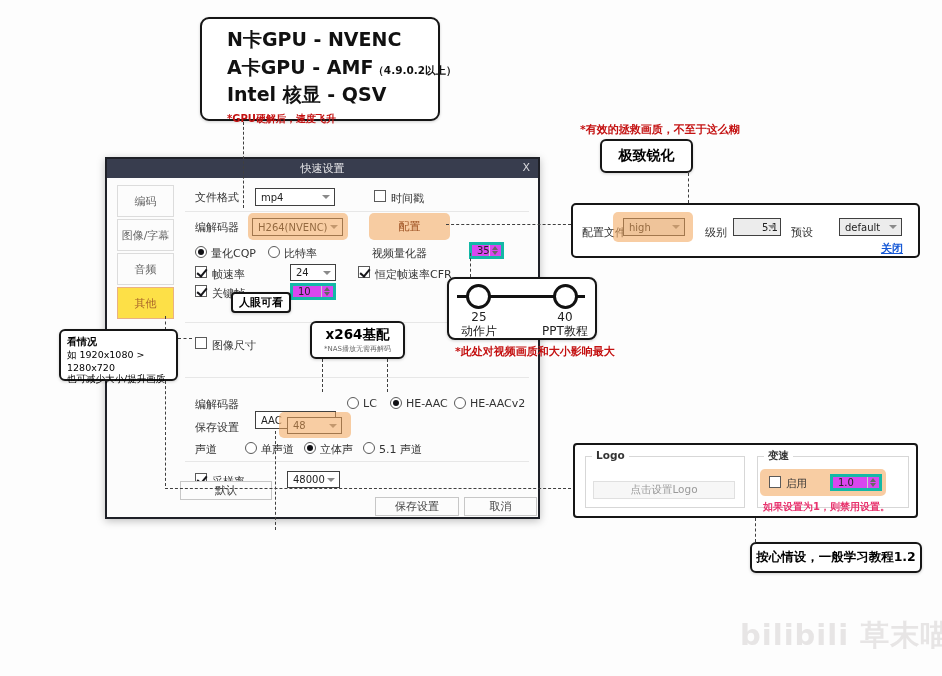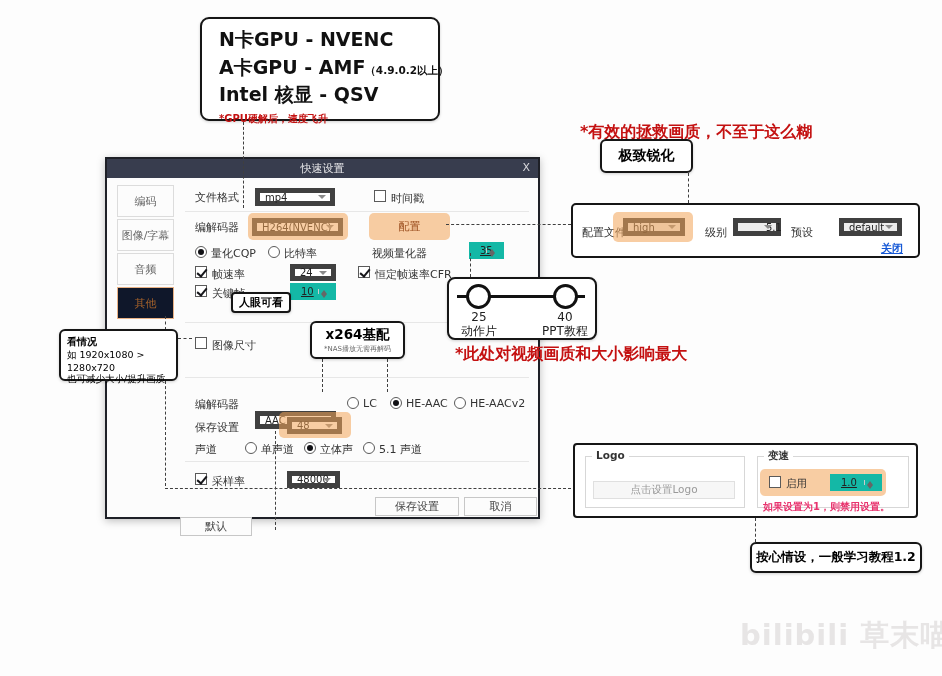--- a/index.html
+++ b/index.html
@@ -3,51 +3,51 @@
 <meta charset="utf-8">
 <style>
   * { margin:0; padding:0; box-sizing:border-box; }
   html,body { background:#fdfdfd; }
   body { font-family:"DejaVu Sans","Liberation Sans",sans-serif; }
   #stage { position:relative; width:942px; height:676px; background:#fdfdfd; overflow:hidden; }
 
   
   .co { position:absolute; background:#fff; border:2.5px solid #161616; border-radius:9px;
         box-shadow:0 1px 3px rgba(0,0,0,.18); z-index:6; }
-  .note-red { position:absolute; color:#c41111; font-weight:bold; font-size:16px; z-index:6; white-space:nowrap; }
+  .note-red { position:absolute; color:#c41111; font-weight:bold; font-size:11px; z-index:6; white-space:nowrap; }
 
   
   .dash-v { position:absolute; width:0; border-left:1.5px dashed #3f3f3f; z-index:5; }
   .dash-h { position:absolute; height:0; border-top:1.5px dashed #3f3f3f; z-index:5; }
 
   
   .hl { position:absolute; background:rgba(242,164,88,.55); border-radius:5px; z-index:4; }
 
   
   .dlg { position:absolute; left:105px; top:157px; width:435px; height:362px;
          background:#fcfcfc; border:2px solid #1e2027; box-shadow:0 2px 8px rgba(0,0,0,.25); z-index:1; }
   .tb  { position:absolute; left:0; top:0; width:100%; height:19px; background:#383d4e;
          color:#e8e8ea; font-size:11px; display:flex; align-items:center; justify-content:center; }
   .tb .x { position:absolute; right:8px; top:2px; font-size:11px; color:#d8d8dc; cursor:default; }
 
   .tab { position:absolute; left:10px; width:57px; height:32px; background:#fcfcfc;
          border:1px solid #dcdcdc; color:#666; font-size:11px;
          display:flex; align-items:center; justify-content:center; }
-  .tab.active { background:#0f172a; border-color:#e9b184; color:#a8632a; }
+  .tab.active { background:#fde047; border-color:#e9b184; color:#a8632a; }
 
   .lbl { position:absolute; font-size:11px; color:#333; white-space:nowrap; z-index:2; }
 
-  .sel { position:absolute; background:#fff; border:5px solid #404040; font-size:10px; color:#222;
+  .sel { position:absolute; background:#fff; border:1px solid #404040; font-size:10px; color:#222;
          display:flex; align-items:center; padding-left:5px; z-index:2; }
   .sel .chev { position:absolute; right:4px; top:50%; margin-top:-2px;
                width:0; height:0; border:4px solid transparent; border-top-color:#8a8a8a; }
   .sel.gray { background:#ececec; }
 
-  .spin { position:absolute; background:#14b8a6; border:6px solid #14b8a6; font-size:10px; color:#222;
-          display:flex; align-items:center; padding-left:5px; z-index:2;text-decoration:underline; }
+  .spin { position:absolute; background:#d946ef; border:3px solid #14b8a6; font-size:10px; color:#222;
+          display:flex; align-items:center; padding-left:5px; z-index:2; }
   .spin .arr { position:absolute; right:1px; top:0; bottom:0; width:11px; border-left:1px solid #ccc;
                display:flex; flex-direction:column; align-items:center; justify-content:space-around; }
   .tri-u { width:0; height:0; border:3px solid transparent; border-bottom:4px solid #666; margin-top:-2px; }
   .tri-d { width:0; height:0; border:3px solid transparent; border-top:4px solid #666; margin-bottom:-2px; }
 
   .cb { position:absolute; width:12px; height:12px; background:#fff; border:1px solid #5a5a5a; z-index:2; }
   .cb.on::after { content:""; position:absolute; left:3px; top:0px; width:4px; height:8px;
                   border:solid #16161a; border-width:0 2px 2px 0; transform:rotate(40deg); }
   .radio { position:absolute; width:12px; height:12px; background:#fff; border:1px solid #5a5a5a;
            border-radius:50%; z-index:2; }
@@ -91,21 +91,21 @@
   <div class="dash-v" style="left:470px;top:253px;height:24px;"></div>
   <div class="dash-h" style="left:178px;top:338px;width:14px;"></div>
   <div class="dash-v" style="left:165px;top:316px;height:14px;"></div>
   <div class="dash-v" style="left:165px;top:381px;height:105px;"></div>
   <div class="dash-h" style="left:165px;top:488px;width:406px;"></div>
   <div class="dash-v" style="left:275px;top:431px;height:99px;"></div>
   <div class="dash-v" style="left:322px;top:359px;height:33px;"></div>
   <div class="dash-v" style="left:387px;top:359px;height:33px;"></div>
   <div class="dash-v" style="left:755px;top:518px;height:24px;"></div>
 
-  <div class="co" style="left:200px;top:17px;width:240px;height:104px;padding:7px 17px;">
+  <div class="co" style="left:200px;top:17px;width:240px;height:104px;padding:7px 25px;">
     <div class="gpu-line">N卡GPU - NVENC</div>
     <div class="gpu-line"><span>A卡GPU - AMF</span><span class="gpu-suffix">（4.9.0.2以上）</span></div>
     <div class="gpu-line">Intel 核显 - QSV</div>
     <div style="font-size:10px;font-weight:bold;color:#c41111;margin-top:3px;">*GPU硬解后，速度飞升</div>
   </div>
 
   <div class="dlg">
     <div class="tb">
       <span>快速设置</span>
       <span class="x">X</span>
@@ -202,21 +202,21 @@
 
     <div class="div-line" style="left:78px;top:302px;width:344px;"></div>
 
     <span class="cb on" style="left:88px;top:314px;"></span>
     <div class="lbl" style="left:105px;top:315px;">采样率</div>
     <div class="sel" style="left:180px;top:312px;width:53px;height:17px;">
       <span>48000</span>
       <span class="chev"></span>
     </div>
 
-    <div class="btn" style="left:73px;top:358px;width:72px;">默认</div>
+    <div class="btn" style="left:73px;top:322px;width:92px;">默认</div>
     <div class="btn" style="left:268px;top:338px;width:84px;">保存设置</div>
     <div class="btn" style="left:357px;top:338px;width:73px;">取消</div>
   </div>
 
   <div class="co" style="left:231px;top:292px;width:60px;height:21px;border-width:2px;border-radius:4px;display:flex;align-items:center;justify-content:center;font-size:11px;font-weight:bold;">人眼可看</div>
 
   <div class="co" style="left:310px;top:321px;width:95px;height:38px;border-width:2px;border-radius:6px;text-align:center;padding-top:3px;">
     <div style="font-size:13.5px;font-weight:bold;">x264基配</div>
     <div style="font-size:7px;color:#666;">*NAS播放无需再解码</div>
   </div>

